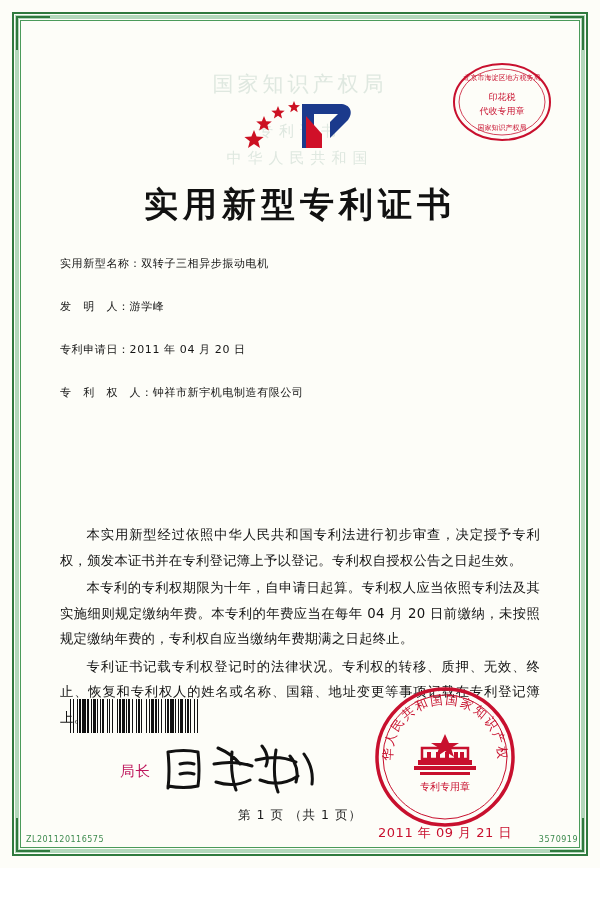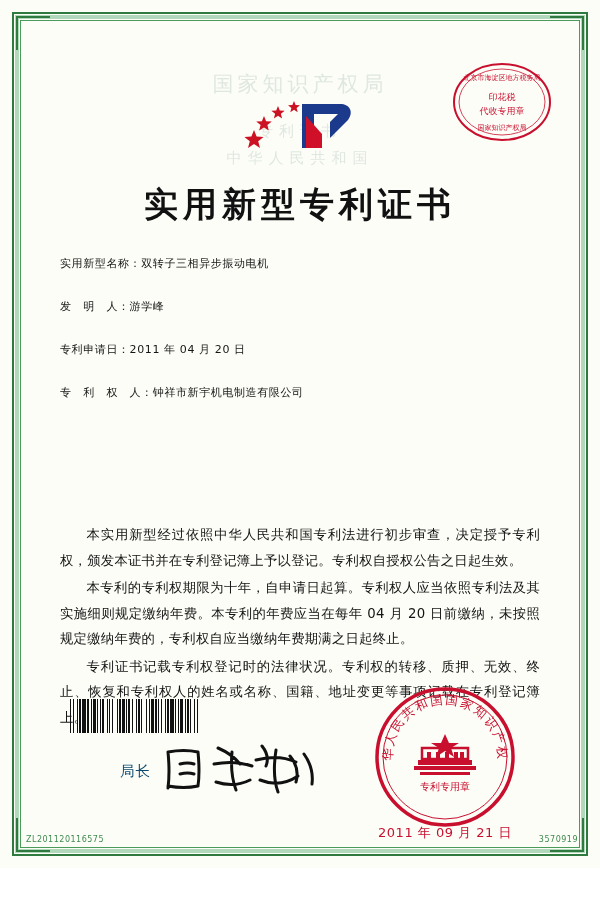--- a/index.html
+++ b/index.html
@@ -180,21 +180,21 @@
     display: block;
     background: #111;
     height: 100%;
   }
 
   .director-line {
     position: absolute;
     left: 80px;
     top: 728px;
     font-size: 14.5px;
-    color: #0c4a6e;
+    color: #be185d;
     letter-spacing: 1px;
     text-align: center;
   }
   .signature {
     position: absolute;
     left: 118px;
     top: 700px;
     width: 170px;
     height: 70px;
   }
@@ -417,17 +417,18 @@
         <rect x="86" y="66" width="4" height="7"></rect>
         <polygon points="71,48 75,57 85,57 77,62 80,71 71,65 62,71 65,62 57,57 67,57"></polygon>
         <rect x="40" y="80" width="62" height="4"></rect>
         <rect x="46" y="86" width="50" height="3"></rect>
       </g>
       <text x="71" y="104" font-size="10" fill="#c8102e" text-anchor="middle" font-family="DejaVu Sans, sans-serif">专利专用章</text>
     </svg>
 
     <div class="seal-date">2011 年 09 月 21 日</div>
 
+    <div class="footer">第 1 页 （共 1 页）</div>
   </div>
 
   <div class="edge-code left">ZL201120116575</div>
   <div class="edge-code right">3570919</div>
 </div>
 
 </body></html>

